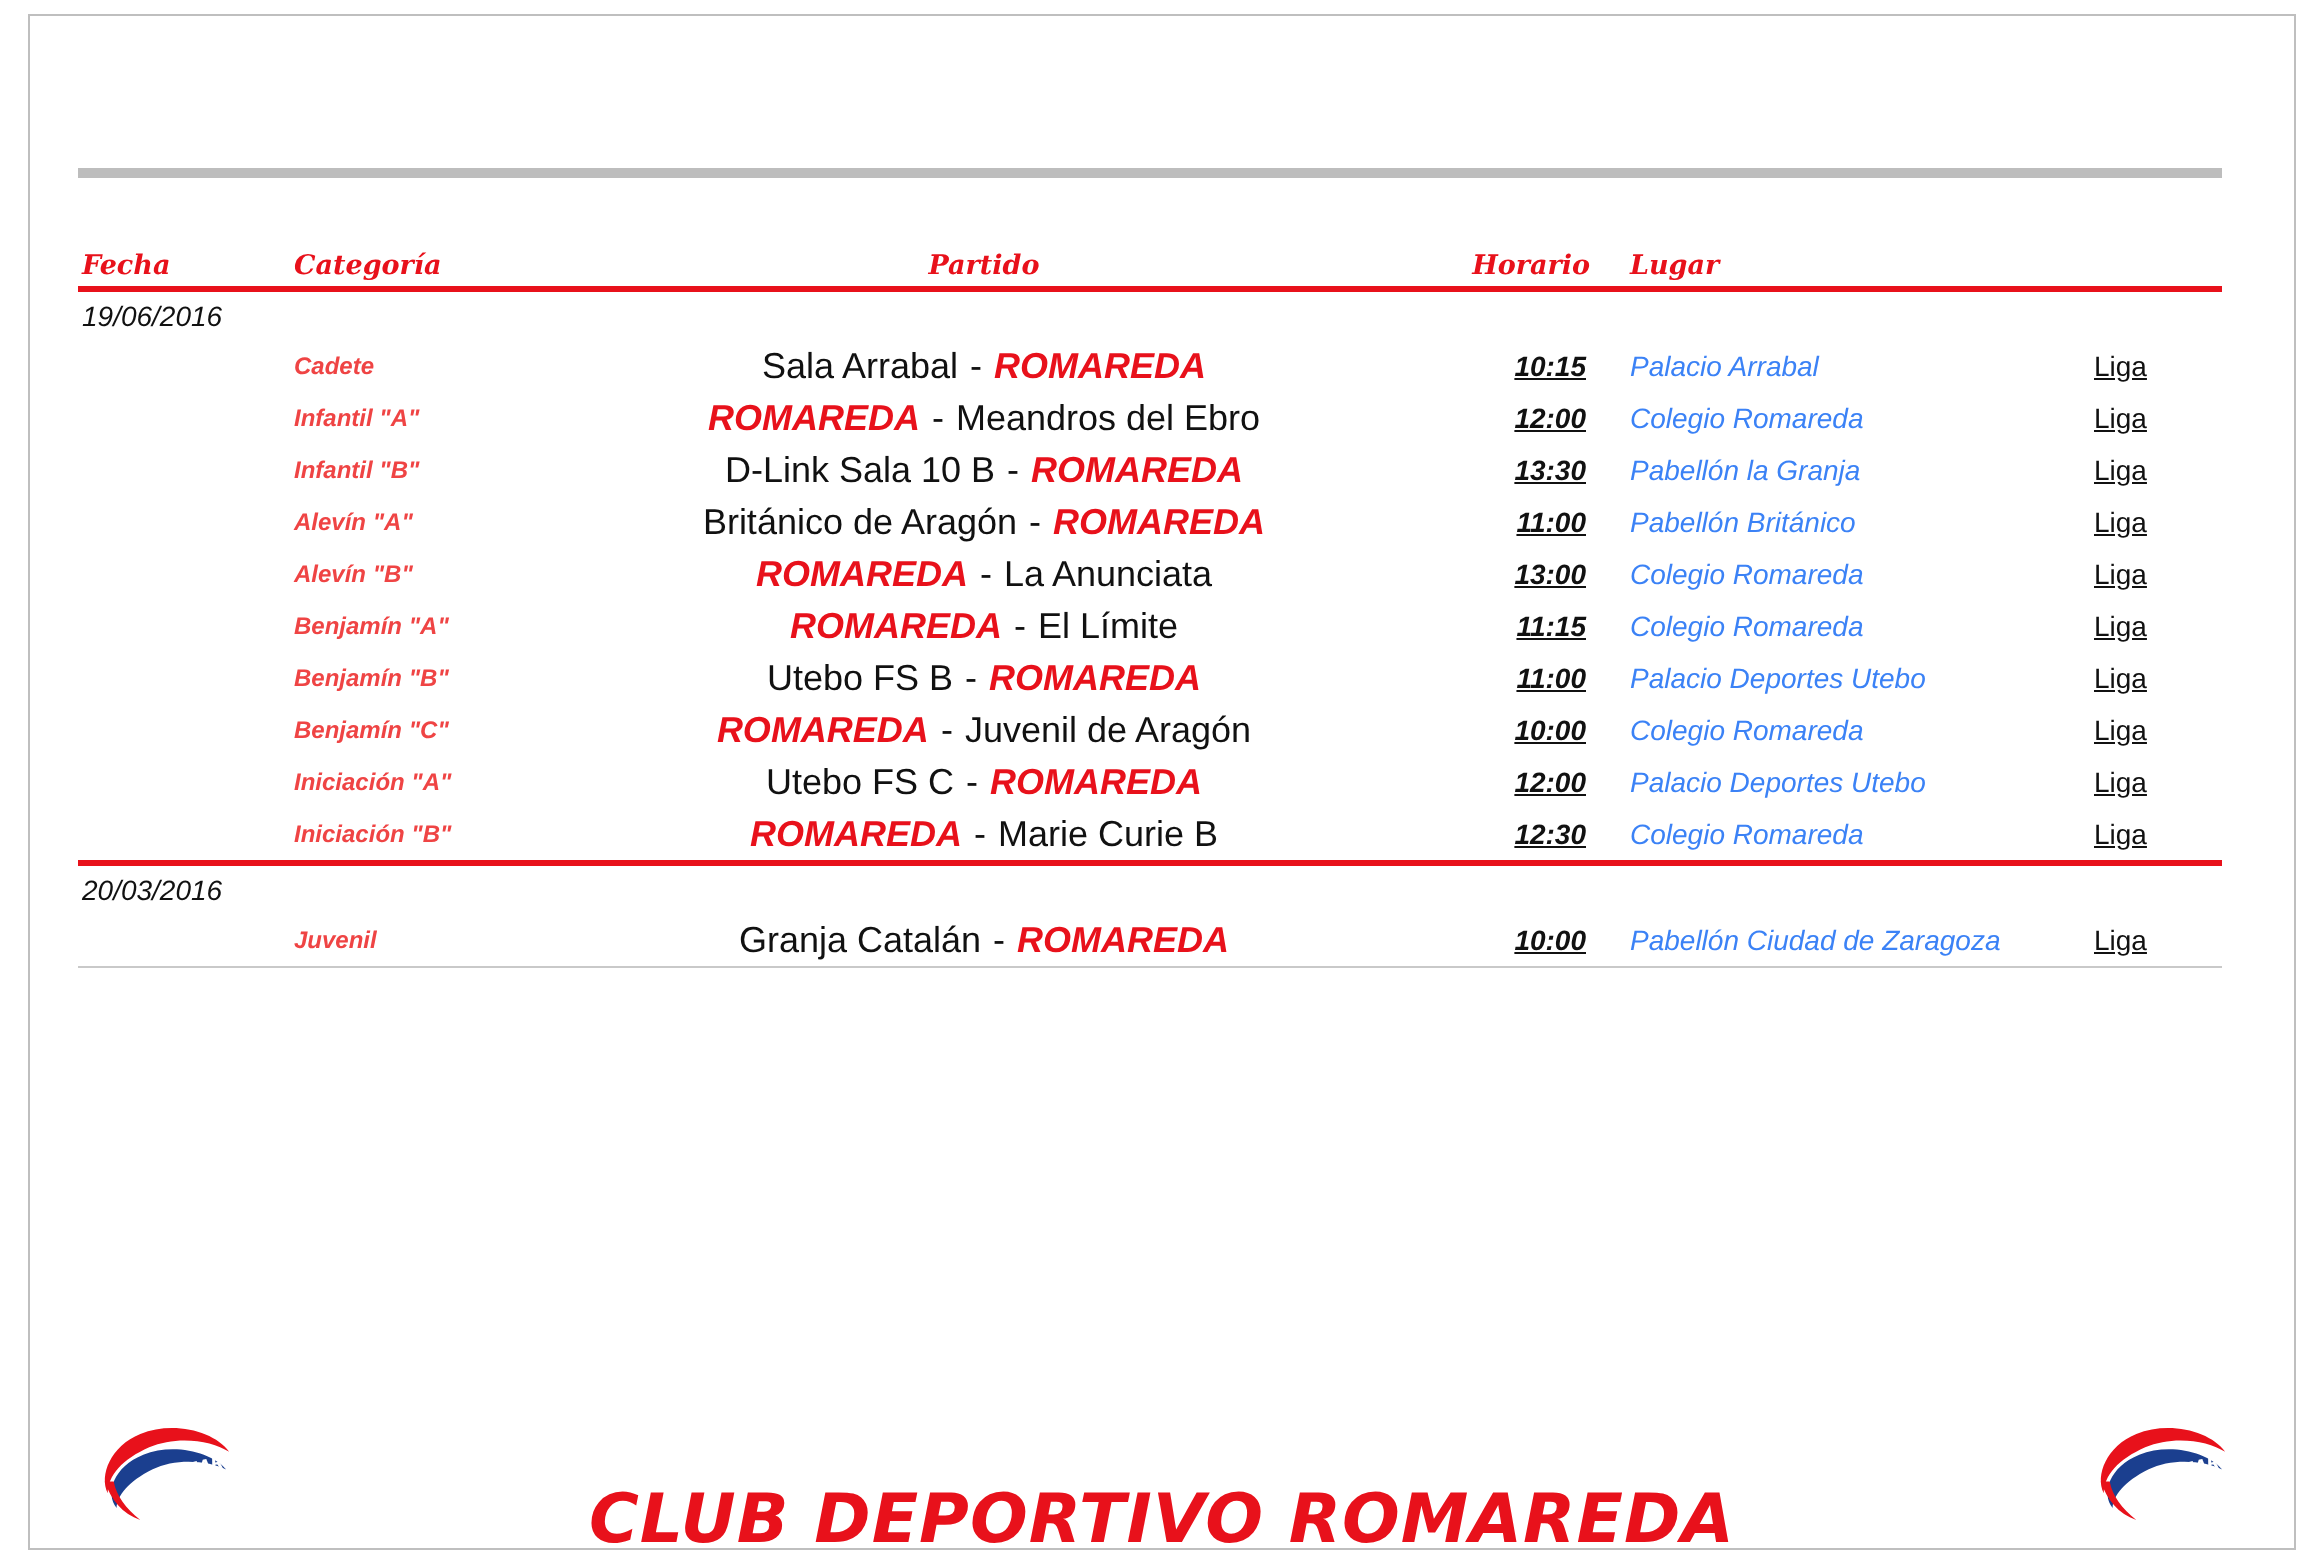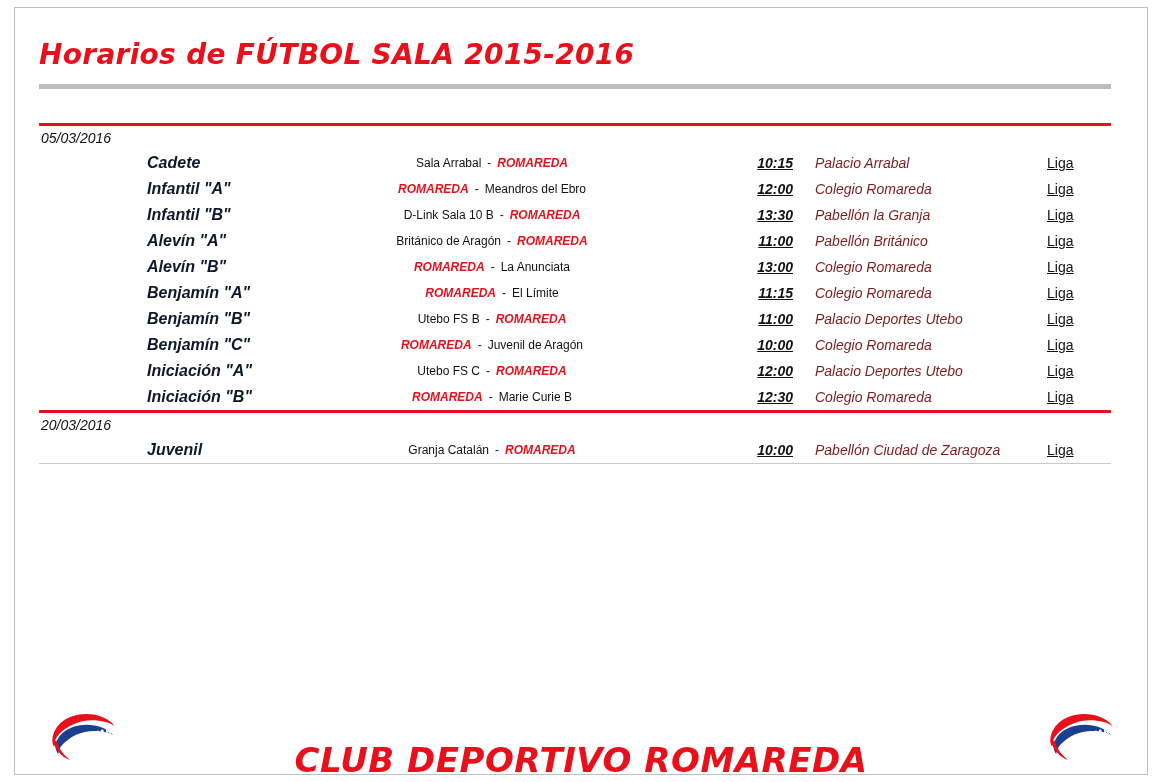--- a/index.html
+++ b/index.html
@@ -83,25 +83,25 @@
     font-family: "Liberation Sans", sans-serif;
     font-style: italic;
     font-weight: normal;
     font-size: 14px;
     color: #111;
   }
   .cat-cell {
     font-family: "Liberation Sans", sans-serif;
     font-style: italic;
     font-weight: bold;
-    font-size: 16px;
-    color: #0f172a;
+    font-size: 12px;
+    color: #ef4444;
   }
   .partido-cell {
-    font-size: 12px;
+    font-size: 18px;
     color: #111;
     display: flex;
     align-items: center;
     justify-content: center;
     white-space: nowrap;
   }
   .team { }
   .team.home-rom, .team.away-rom {
     font-style: italic;
     font-weight: bold;
@@ -113,21 +113,21 @@
     font-style: italic;
     font-weight: bold;
     font-size: 14px;
     color: #111;
     text-decoration: underline;
   }
   .lugar-cell {
     font-family: "Liberation Sans", sans-serif;
     font-style: italic;
     font-size: 14px;
-    color: #7f1d1d;
+    color: #3b82f6;
     white-space: nowrap;
   }
   .comp-cell {
     font-family: "Liberation Sans", sans-serif;
     font-size: 14px;
     color: #111;
   }
   .date-row { height: 24px; }
 
   
@@ -149,31 +149,38 @@
     top: 700px;
   }
   .logo.left  { left: 30px; }
   .logo.right { right: 30px; }
 </style>
 </head>
 <body>
 
 <div class="page">
 
-  <div class="title">Horarios de FÚTBOL SALA 2015-2016</div>
   <div class="rule-grey"></div>
 
   <div class="table">
 
+    <div class="row hdr">
+      <div class="cell c-fecha">Fecha</div>
+      <div class="cell c-cat">Categoría</div>
+      <div class="cell c-partido">Partido</div>
+      <div class="cell c-horario">Horario</div>
+      <div class="cell c-lugar">Lugar</div>
+      <div class="cell c-comp"></div>
+    </div>
 
     <div class="line-red"></div>
 
     <div id="groups-container">
         <div class="row date-row">
-          <div class="cell c-fecha date-cell">05/03/2016</div>
+          <div class="cell c-fecha date-cell">19/06/2016</div>
         </div>
         <div class="row">
           <div class="cell c-fecha"></div>
           <div class="cell c-cat cat-cell">Cadete</div>
           <div class="cell c-partido partido-cell">
             <span class="team">Sala Arrabal</span>
             <span class="dash">-</span>
             <span class="team away-rom">ROMAREDA</span>
           </div>
           <div class="cell c-horario horario-cell">10:15</div>

